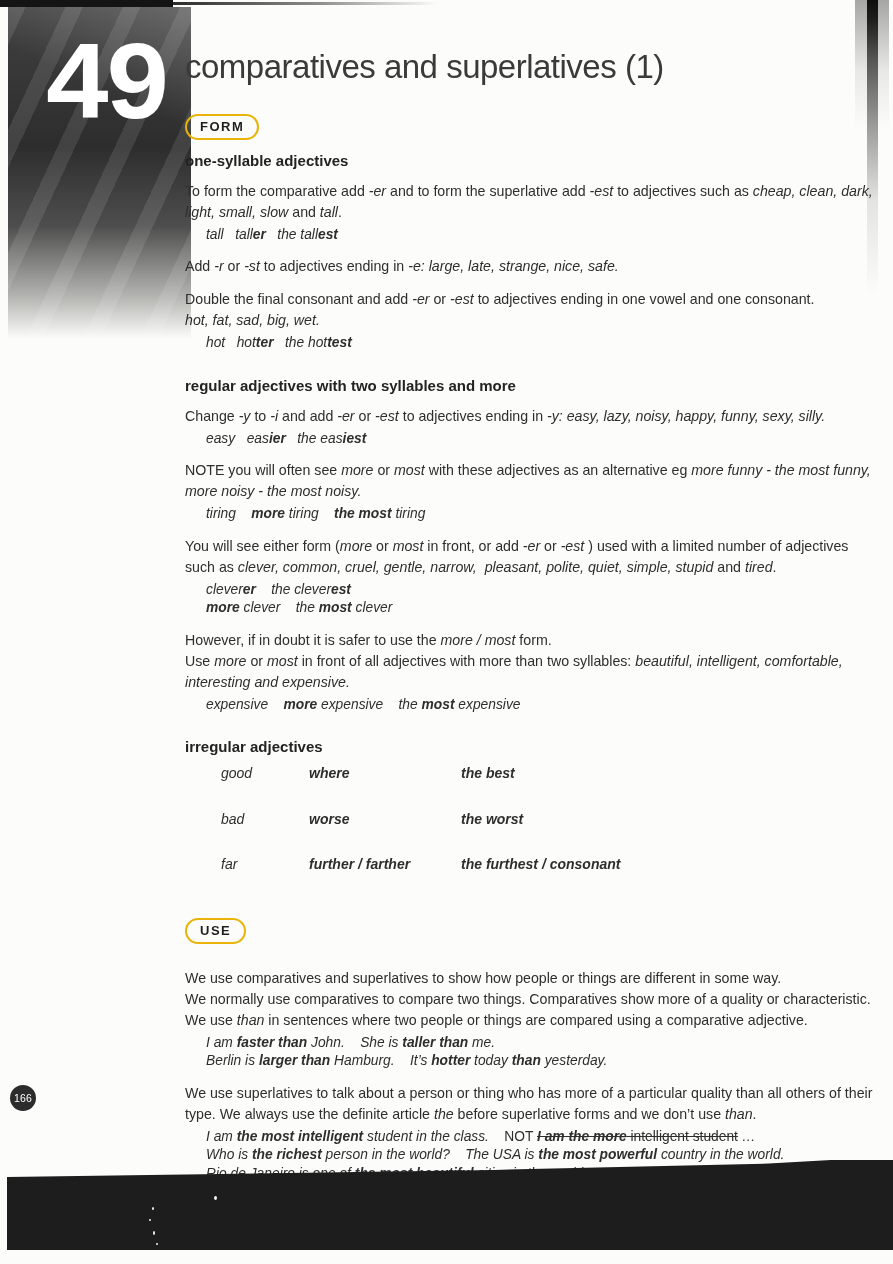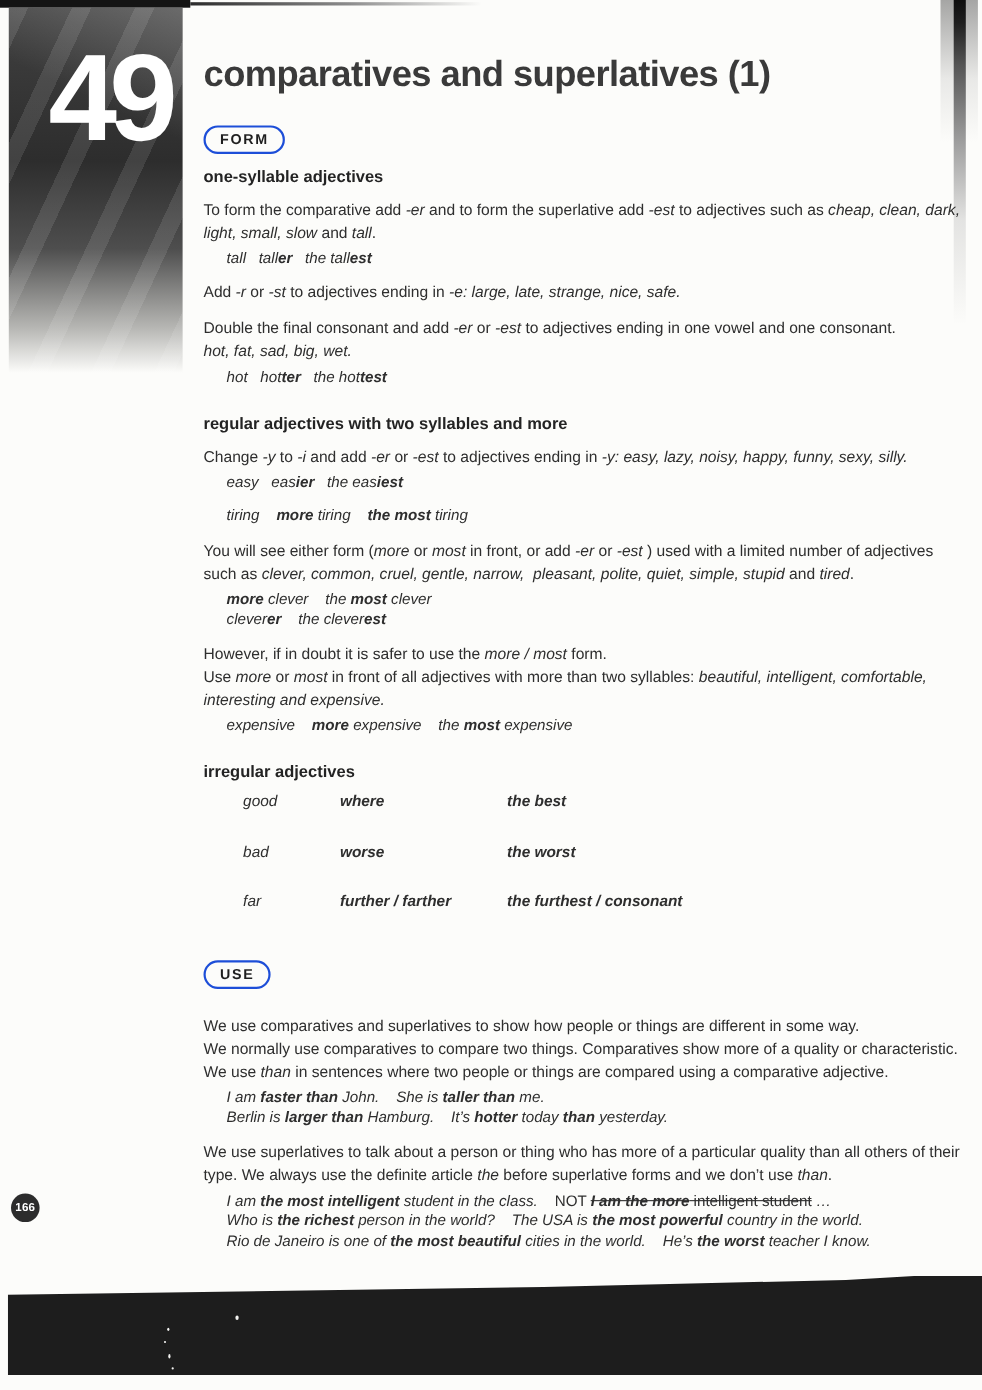--- a/index.html
+++ b/index.html
@@ -10,25 +10,26 @@
     background:#fcfcfa;
     overflow:hidden;
     font-family:"Liberation Sans", sans-serif;
     color:#2e2e2e;
   }
   
   .top-bar{position:absolute;left:0;top:0;width:173px;height:7px;background:#141414;}
   .top-line{position:absolute;left:173px;top:2px;width:265px;height:3px;
     background:linear-gradient(to right,#2b2b2b,#8d8d8d 55%,rgba(255,255,255,0));}
   .unit-badge{
-    position:absolute;left:8px;top:7px;width:158px;height:332px;
+    position:absolute;left:8px;top:7px;width:183px;height:332px;
     background:
       repeating-linear-gradient(115deg, rgba(255,255,255,0.10) 0 16px, rgba(255,255,255,0) 16px 52px),
       linear-gradient(205deg, rgba(255,255,255,0.22) 0%, rgba(255,255,255,0) 30%),
       linear-gradient(to bottom,#414141 0%,#2d2d2d 42%,#4e4e4e 66%,#b8b8b5 88%,#fcfcfa 100%);
+    font-family: Liberation Mono, monospace;
   }
   .unit-number{
     position:absolute;left:36px;top:26px;
     font-size:112px;line-height:1;font-weight:bold;
     letter-spacing:-7px;color:#ffffff;
   }
   .scan-streak{
     position:absolute;right:15px;top:0;width:11px;height:295px;
     background:linear-gradient(to bottom,#0e0e0e 0%,#1f1f1f 7%,#555 20%,#999 42%,rgba(170,170,170,0.30) 68%,rgba(255,255,255,0) 100%);
   }
@@ -42,30 +43,30 @@
     clip-path:polygon(0 19%,55% 11%,86% 4%,93% 0,100% 0,100% 100%,0 100%);
   }
   .speck{position:absolute;background:#f2f2f0;border-radius:50%;}
   .speck.s1{left:214px;top:1196px;width:3px;height:4px;}
   .speck.s2{left:152px;top:1207px;width:2px;height:3px;}
   .speck.s3{left:149px;top:1219px;width:2px;height:2px;}
   .speck.s4{left:153px;top:1231px;width:2px;height:4px;}
   .speck.s5{left:156px;top:1243px;width:2px;height:2px;}
   .page-badge{
     position:absolute;left:10px;top:1085px;width:26px;height:26px;border-radius:50%;
-    background:#2c2c2c;color:#fff;font-size:10.5px;font-weight:bold;
+    background:#2c2c2c;color:#fff;font-size:10.5px;font-weight:normal;
     display:flex;align-items:center;justify-content:center;letter-spacing:0.2px;
   }
   
   .content{position:absolute;left:185px;top:48px;width:692px;}
   .page-title{
-    margin:0 0 28px;font-size:33px;font-weight:bold;color:#3a3a3a;letter-spacing:-0.5px;line-height:1.15;
+    margin:0 0 28px;font-size:33px;font-weight:normal;color:#3a3a3a;letter-spacing:-0.5px;line-height:1.15;
   }
   .pill{
-    display:table;border:2px solid #1d4ed8;border-radius:15px;
+    display:table;border:2px solid #eab308;border-radius:15px;
     padding:3px 13px 4px;font-size:13px;font-weight:bold;color:#1f1f1f;letter-spacing:1.5px;
   }
   .doc-section + .doc-section{margin-top:44px;}
   .sub-heading{font-size:15px;font-weight:bold;color:#232323;margin:24px 0 2px;}
   .pill + .sub-heading{margin-top:12px;}
   .para{margin:12px 0 0;font-size:14.2px;line-height:21px;white-space:pre-wrap;}
   .para.tight{margin-top:0;}
   .pill + .para{margin-top:24px;}
   .example{margin:3px 0 12px;padding-left:21px;font-size:13.8px;line-height:18.5px;white-space:pre;}
   .irr-table{
@@ -103,23 +104,24 @@
           <div class="pill">FORM</div>
           <h3 class="sub-heading">one-syllable adjectives</h3>
           <p class="para"><span class="seg s-n">To form the comparative add </span><span class="seg s-i">-er</span><span class="seg s-n"> and to form the superlative add </span><span class="seg s-i">-est</span><span class="seg s-n"> to adjectives such as </span><span class="seg s-i">cheap, clean, dark, light, small, slow</span><span class="seg s-n"> and </span><span class="seg s-i">tall</span><span class="seg s-n">.</span></p>
           <div class="example"><div class="example-line"><span class="seg s-i">tall   tall</span><span class="seg s-bi">er</span><span class="seg s-i">   the tall</span><span class="seg s-bi">est</span></div></div>
           <p class="para"><span class="seg s-n">Add </span><span class="seg s-i">-r</span><span class="seg s-n"> or </span><span class="seg s-i">-st</span><span class="seg s-n"> to adjectives ending in </span><span class="seg s-i">-e: large, late, strange, nice, safe.</span></p>
           <p class="para"><span class="seg s-n">Double the final consonant and add </span><span class="seg s-i">-er</span><span class="seg s-n"> or </span><span class="seg s-i">-est</span><span class="seg s-n"> to adjectives ending in one vowel and one consonant.</span><br><span class="seg s-i">hot, fat, sad, big, wet.</span></p>
           <div class="example"><div class="example-line"><span class="seg s-i">hot   hot</span><span class="seg s-bi">ter</span><span class="seg s-i">   the hot</span><span class="seg s-bi">test</span></div></div>
           <h3 class="sub-heading">regular adjectives with two syllables and more</h3>
           <p class="para"><span class="seg s-n">Change </span><span class="seg s-i">-y</span><span class="seg s-n"> to </span><span class="seg s-i">-i</span><span class="seg s-n"> and add </span><span class="seg s-i">-er</span><span class="seg s-n"> or </span><span class="seg s-i">-est</span><span class="seg s-n"> to adjectives ending in </span><span class="seg s-i">-y: easy, lazy, noisy, happy, funny, sexy, silly.</span></p>
           <div class="example"><div class="example-line"><span class="seg s-i">easy   eas</span><span class="seg s-bi">ier</span><span class="seg s-i">   the eas</span><span class="seg s-bi">iest</span></div></div>
+          <p class="para"><span class="seg s-n">NOTE you will often see </span><span class="seg s-i">more</span><span class="seg s-n"> or </span><span class="seg s-i">most</span><span class="seg s-n"> with these adjectives as an alternative eg </span><span class="seg s-i">more funny - the most funny,  more noisy - the most noisy.</span></p>
           <div class="example"><div class="example-line"><span class="seg s-i">tiring    </span><span class="seg s-bi">more</span><span class="seg s-i"> tiring    </span><span class="seg s-bi">the most</span><span class="seg s-i"> tiring</span></div></div>
           <p class="para"><span class="seg s-n">You will see either form (</span><span class="seg s-i">more</span><span class="seg s-n"> or </span><span class="seg s-i">most</span><span class="seg s-n"> in front, or add </span><span class="seg s-i">-er</span><span class="seg s-n"> or </span><span class="seg s-i">-est</span><span class="seg s-n"> ) used with a limited number of adjectives such as </span><span class="seg s-i">clever, common, cruel, gentle, narrow,  pleasant, polite, quiet, simple, stupid</span><span class="seg s-n"> and </span><span class="seg s-i">tired</span><span class="seg s-n">.</span></p>
-          <div class="example"><div class="example-line"><span class="seg s-bi">more</span><span class="seg s-i"> clever    the </span><span class="seg s-bi">most</span><span class="seg s-i"> clever</span></div><div class="example-line"><span class="seg s-i">clever</span><span class="seg s-bi">er</span><span class="seg s-i">    the clever</span><span class="seg s-bi">est</span></div></div>
+          <div class="example"><div class="example-line"><span class="seg s-i">clever</span><span class="seg s-bi">er</span><span class="seg s-i">    the clever</span><span class="seg s-bi">est</span></div><div class="example-line"><span class="seg s-bi">more</span><span class="seg s-i"> clever    the </span><span class="seg s-bi">most</span><span class="seg s-i"> clever</span></div></div>
           <p class="para"><span class="seg s-n">However, if in doubt it is safer to use the </span><span class="seg s-i">more / most</span><span class="seg s-n"> form.</span><br><span class="seg s-n">Use </span><span class="seg s-i">more</span><span class="seg s-n"> or </span><span class="seg s-i">most</span><span class="seg s-n"> in front of all adjectives with more than two syllables: </span><span class="seg s-i">beautiful, intelligent, comfortable, interesting and expensive.</span></p>
           <div class="example"><div class="example-line"><span class="seg s-i">expensive    </span><span class="seg s-bi">more</span><span class="seg s-i"> expensive    the </span><span class="seg s-bi">most</span><span class="seg s-i"> expensive</span></div></div>
           <h3 class="sub-heading">irregular adjectives</h3>
           <div class="irr-table">
             <div class="cell c0">good</div>
             <div class="cell c1">where</div>
             <div class="cell c2">the best</div>
             <div class="cell c0">bad</div>
             <div class="cell c1">worse</div>
             <div class="cell c2">the worst</div>

